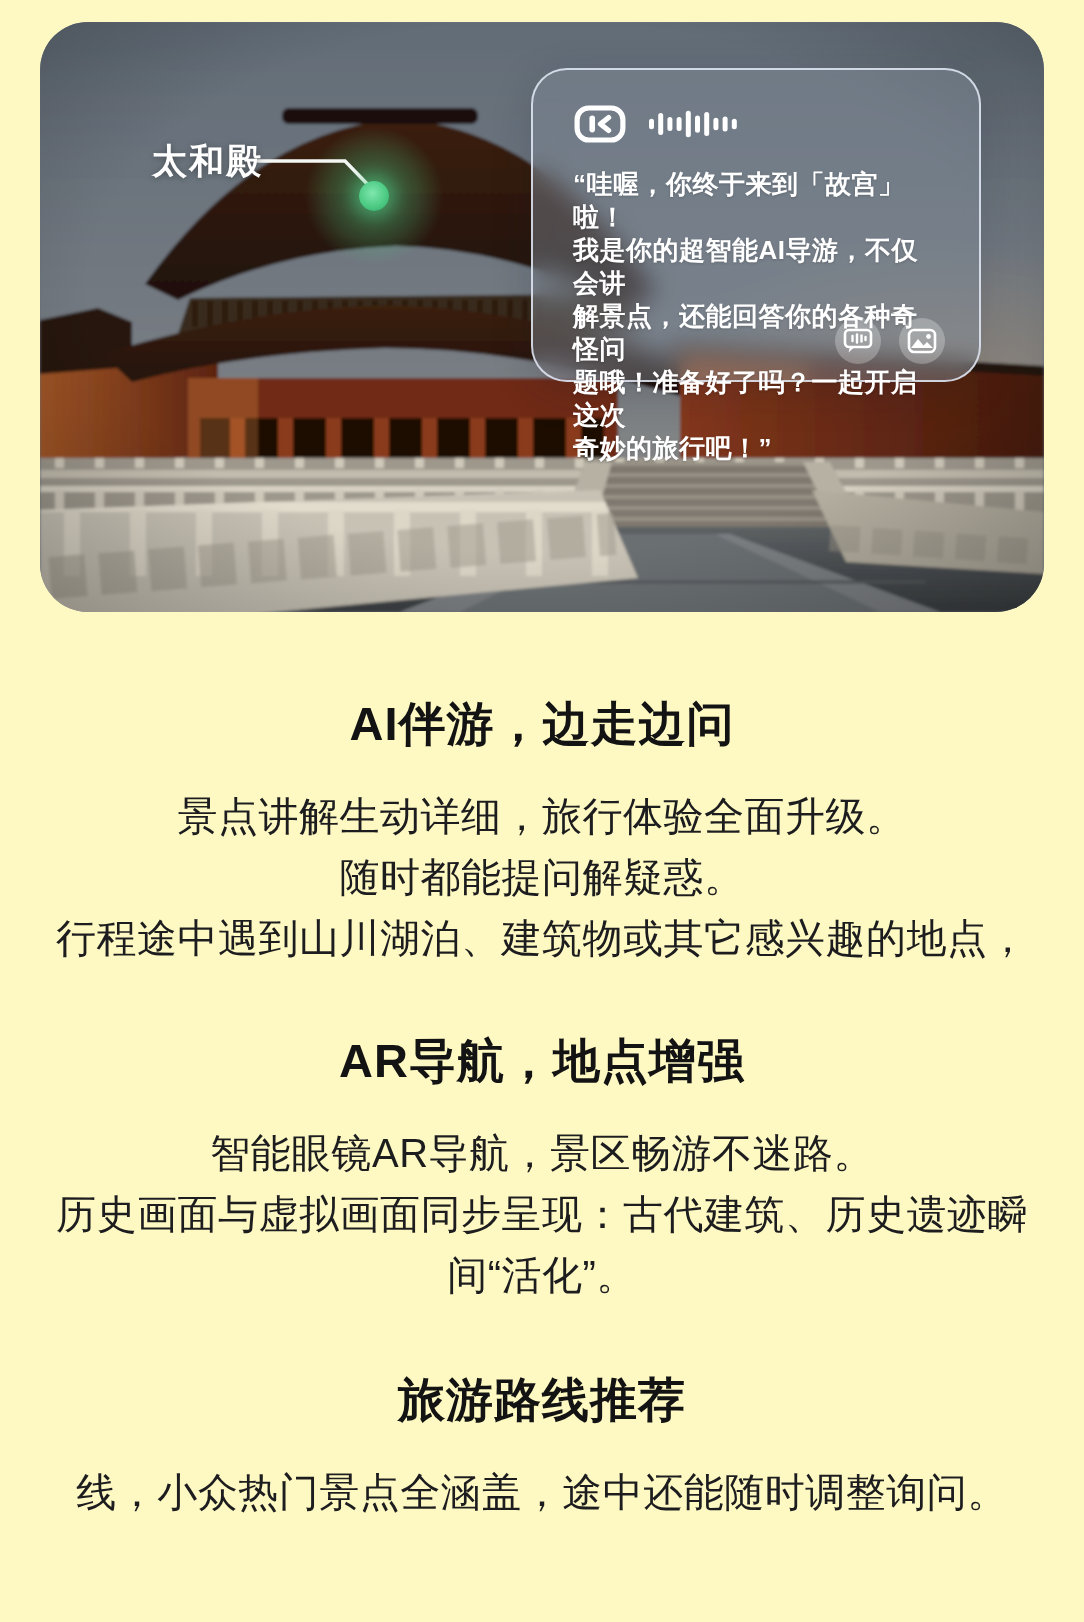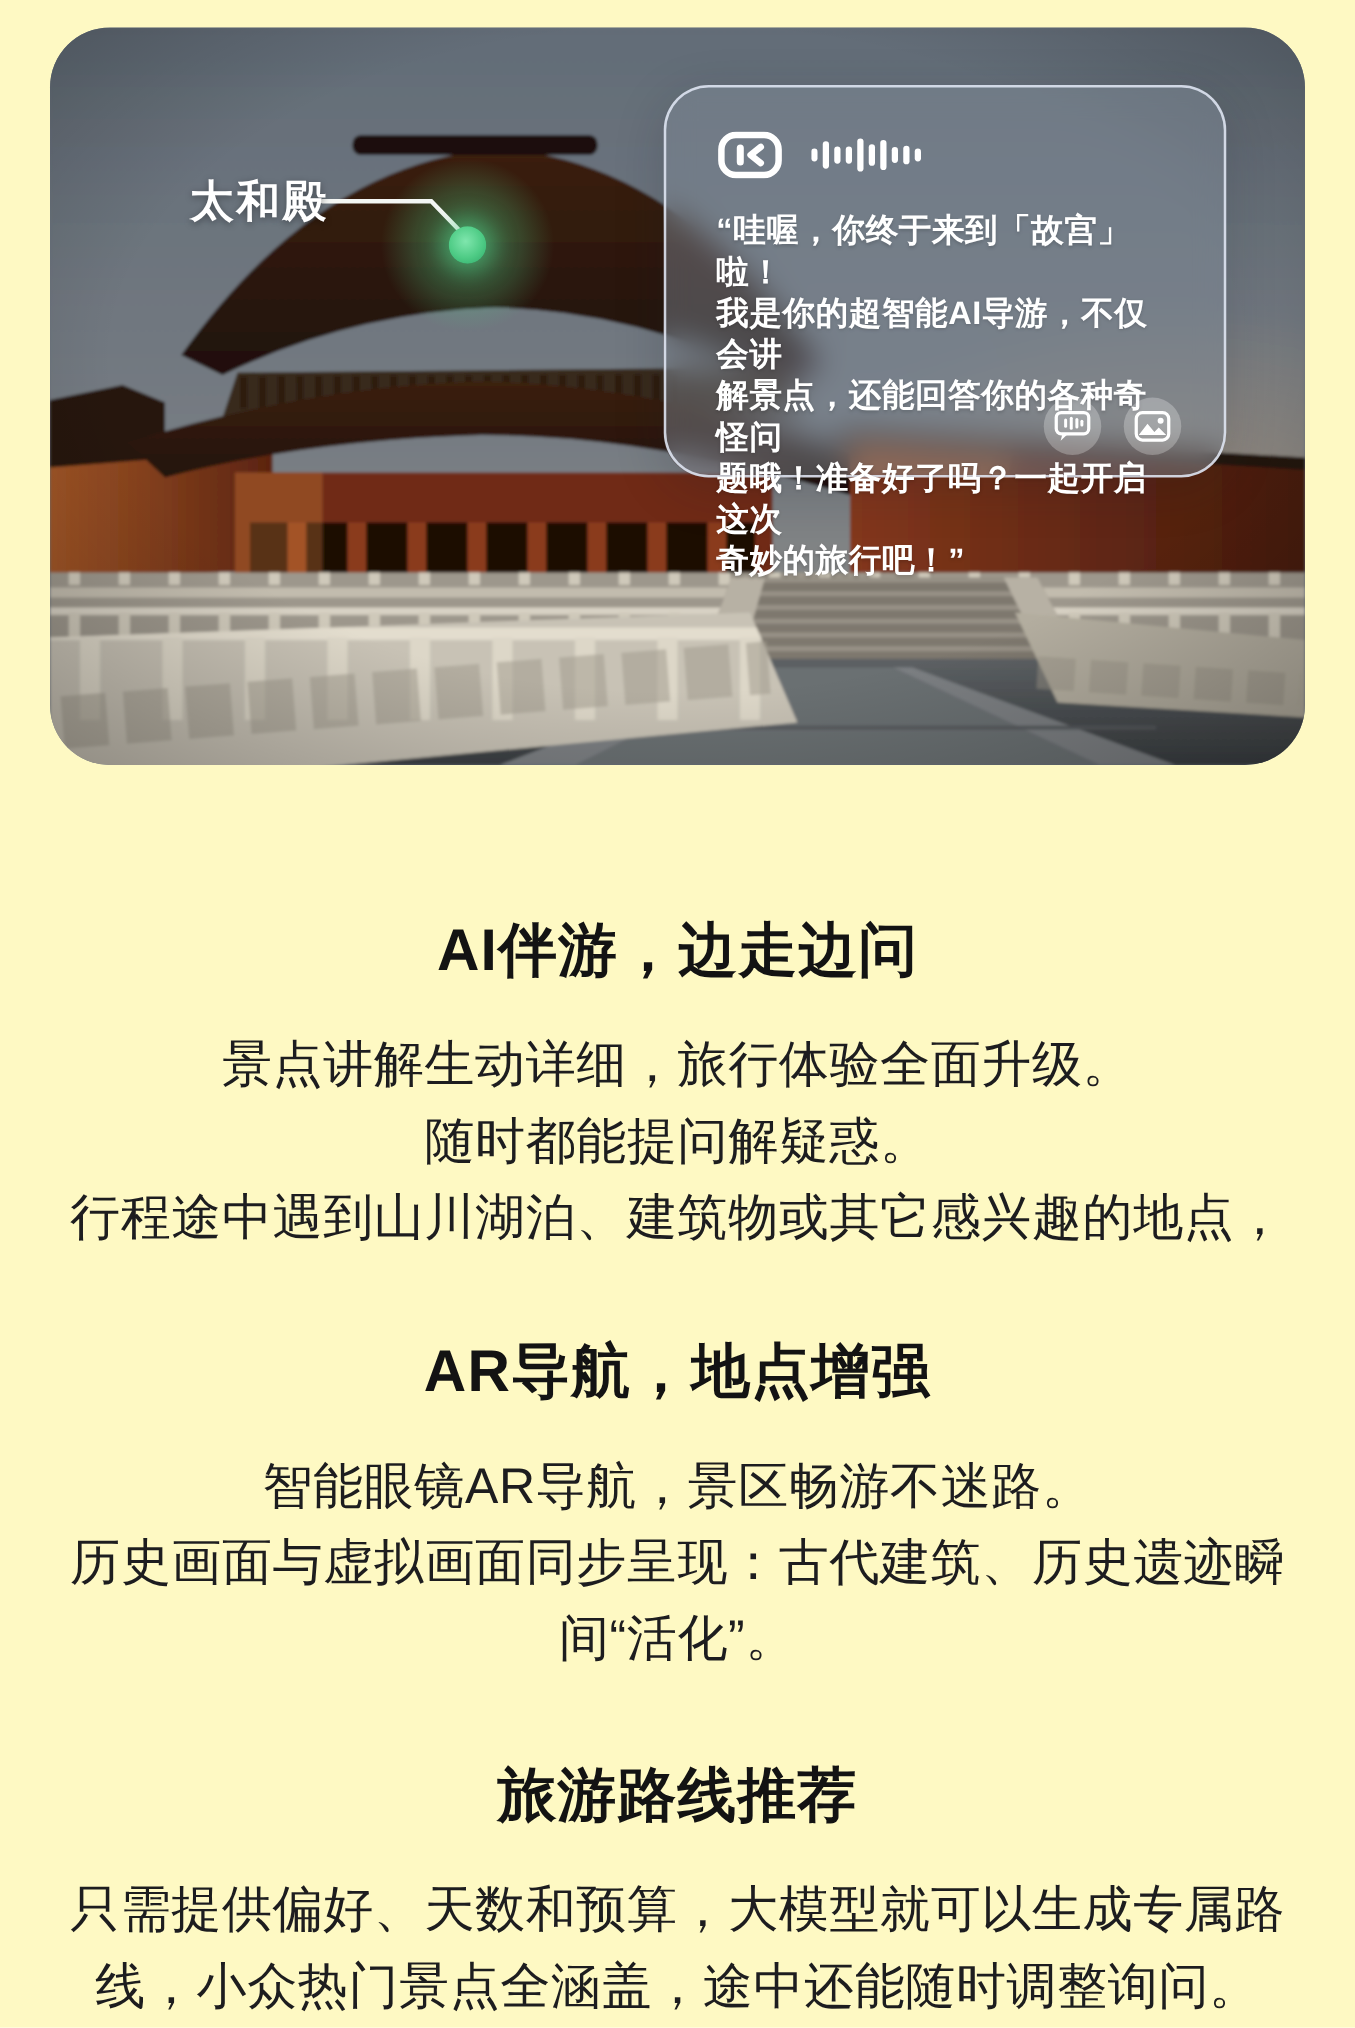--- a/index.html
+++ b/index.html
@@ -43,21 +43,21 @@
   .bubble-head{display:flex; align-items:center; gap:22px; height:40px;}
   .bubble-text{margin-top:24px; color:#ffffff; font-size:26px; line-height:33px; font-weight:600;
     text-shadow:0 1px 3px rgba(0,0,0,.18); letter-spacing:.5px;}
   .bubble-actions{position:absolute; right:34px; bottom:16px; display:flex; gap:18px;}
   .act-circle{
     width:46px; height:46px; border-radius:50%;
     background:rgba(255,255,255,.26);
     display:flex; align-items:center; justify-content:center; cursor:pointer;
   }
   
-  .content{position:absolute; left:0; top:628px; width:1084px; text-align:center;}
+  .content{position:absolute; left:0; top:592px; width:1084px; text-align:center;}
   .sec-title{
     font-size:47px; line-height:64px; font-weight:700; color:#131313; margin:0;
     letter-spacing:1px; white-space:nowrap;
   }
   .sec-body{margin-top:30px;}
   .sec-line{font-size:40px; line-height:61px; color:#1d1d1f; white-space:nowrap; letter-spacing:.5px;}
   .mt1{margin-top:100px;} .mt2{margin-top:60px;} .mt3{margin-top:62px;}
 </style>
 </head>
 <body>
@@ -237,19 +237,18 @@
       <div class="sec-body">
         <div class="sec-line">智能眼镜AR导航，景区畅游不迷路。</div>
         <div class="sec-line">历史画面与虚拟画面同步呈现：古代建筑、历史遗迹瞬</div>
         <div class="sec-line">间“活化”。</div>
       </div>
     </section>
 
     <section>
       <h2 class="sec-title mt3">旅游路线推荐</h2>
       <div class="sec-body">
-        <div class="sec-line">只需提供偏好、天数和预算，大模型就可以生成专属路</div>
         <div class="sec-line">线，小众热门景点全涵盖，途中还能随时调整询问。</div>
       </div>
     </section>
 
   </div>
 </div>
 
 </body></html>

